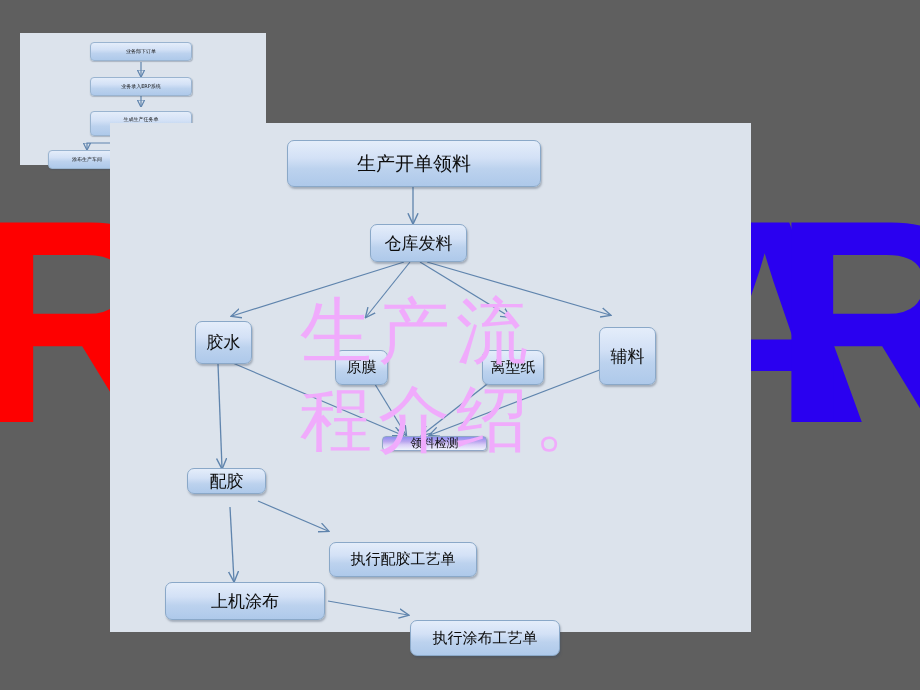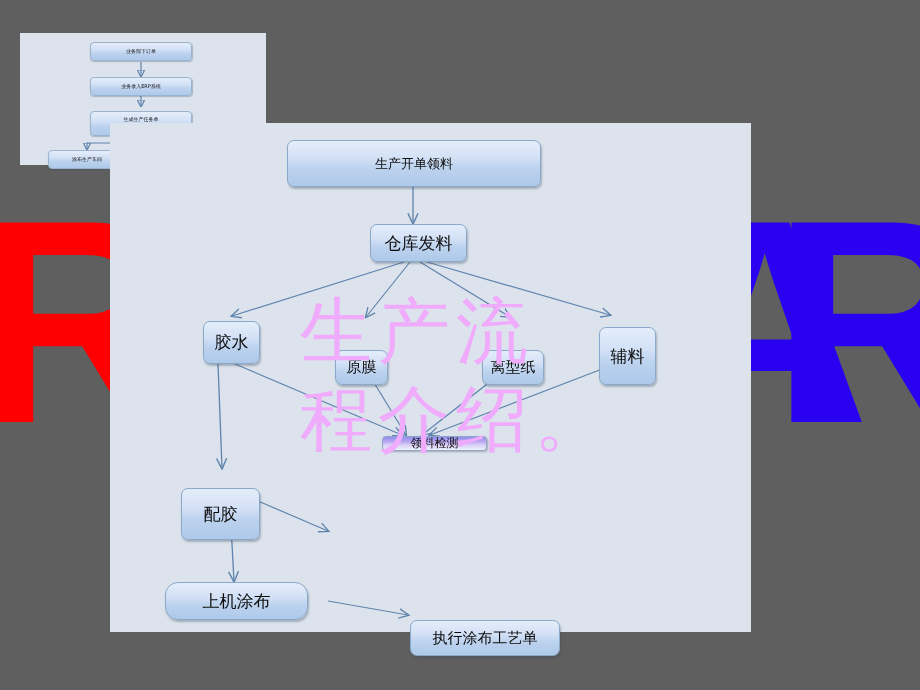--- a/index.html
+++ b/index.html
@@ -152,36 +152,37 @@
 
     <line x1="108" y1="241" x2="112" y2="345" stroke-width="1.3" marker-end="url(#ar-lg)"></line>
 
     <line x1="148" y1="378" x2="218" y2="408" stroke-width="1.2" marker-end="url(#ar-lg)"></line>
 
     <line x1="120" y1="384" x2="124" y2="458" stroke-width="1.3" marker-end="url(#ar-lg)"></line>
 
     <line x1="218" y1="478" x2="298" y2="492" stroke-width="1.2" marker-end="url(#ar-lg)"></line>
   </svg>
 
-  <div class="node lg" style="left:177px;top:17px;width:254px;height:47px;font-size:13px;">生产开单领料</div>
+  <div class="node lg" style="left:177px;top:17px;width:254px;height:47px;font-size:19px;">生产开单领料</div>
 
   <div class="node lg" style="left:260px;top:101px;width:97px;height:38px;">仓库发料</div>
 
-  <div class="node lg" style="left:93px;top:198px;width:57px;height:43px;">胶水</div>
+  <div class="node lg" style="left:85px;top:198px;width:57px;height:43px;">胶水</div>
 
   <div class="node lg2" style="left:225px;top:202px;width:53px;height:35px;">原膜</div>
 
   <div class="node lg2" style="left:372px;top:202px;width:62px;height:35px;">离型纸</div>
 
   <div class="node lg" style="left:489px;top:192px;width:57px;height:58px;margin-top:12px;">辅料</div>
 
   <div id="node-material-inspect" style="left:272px;top:313px;width:105px;height:15px;">领料检测</div>
 
-  <div class="node lg" style="left:71px;top:345px;width:79px;height:52px;margin-top:20px;">配胶</div>
+  <div class="node lg" style="left:77px;top:345px;width:79px;height:26px;">配胶</div>
 
+  <div class="node lg2" style="left:219px;top:394px;width:148px;height:35px;">执行配胶工艺单</div>
 
-  <div class="node lg" style="left:55px;top:459px;width:143px;height:38px;border-radius:13px;">上机涂布</div>
+  <div class="node lg" style="left:55px;top:459px;width:160px;height:38px;">上机涂布</div>
 
   <div class="node lg2" style="left:300px;top:472px;width:150px;height:36px;">执行涂布工艺单</div>
 </div>
 
 <div id="overlay-title">生产流
 程介绍。</div>
 
 </body></html>

